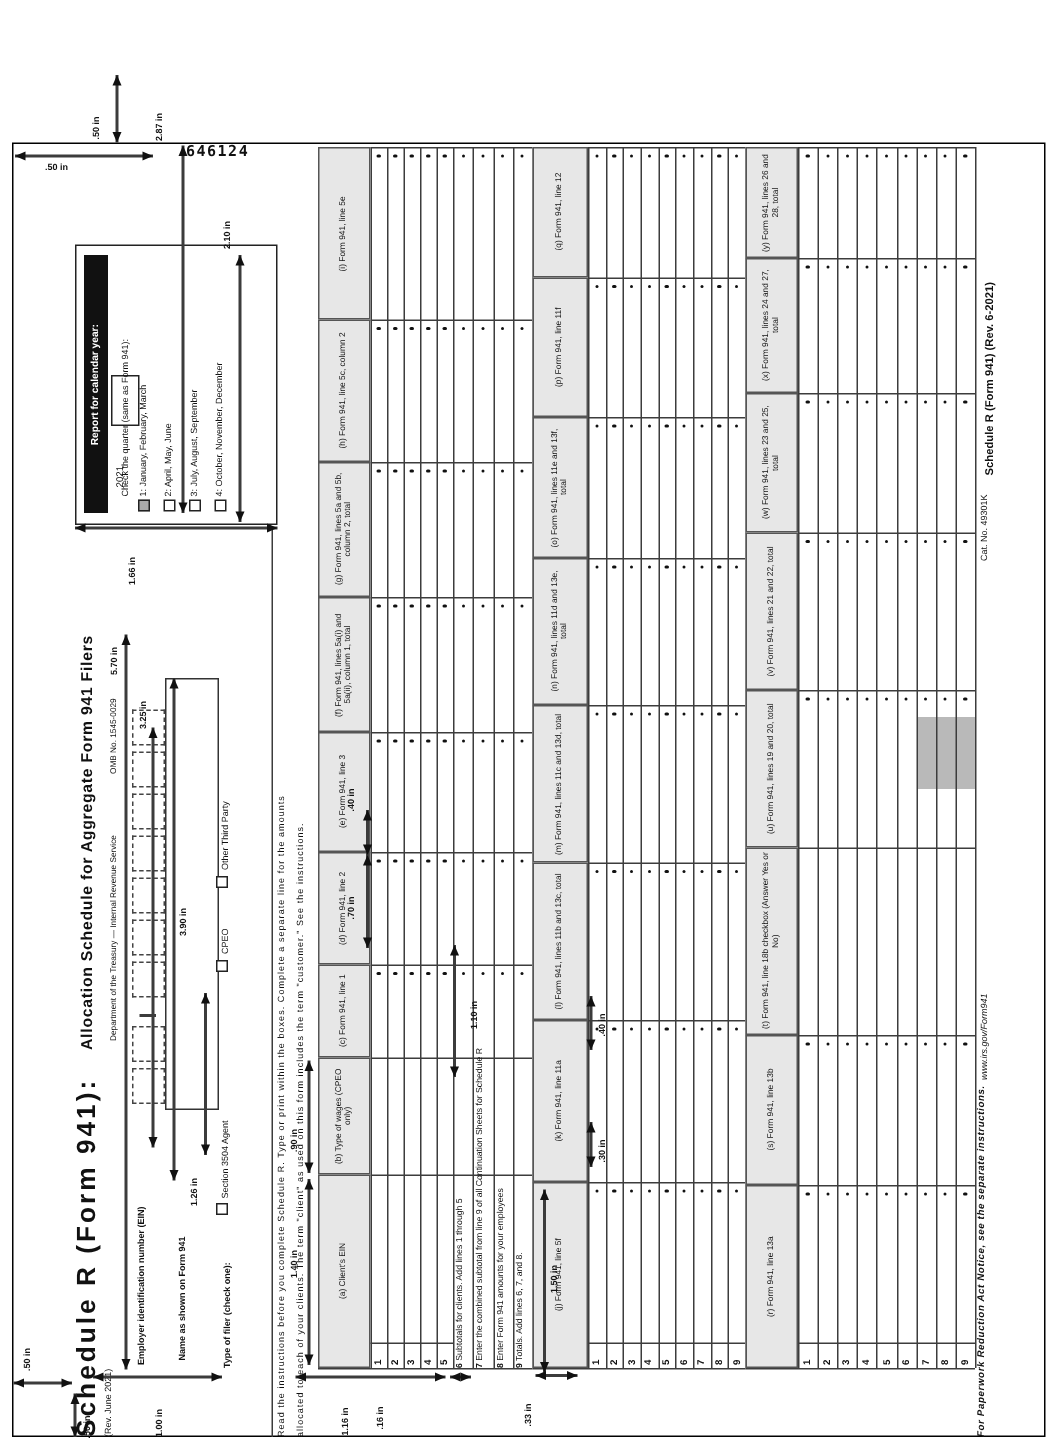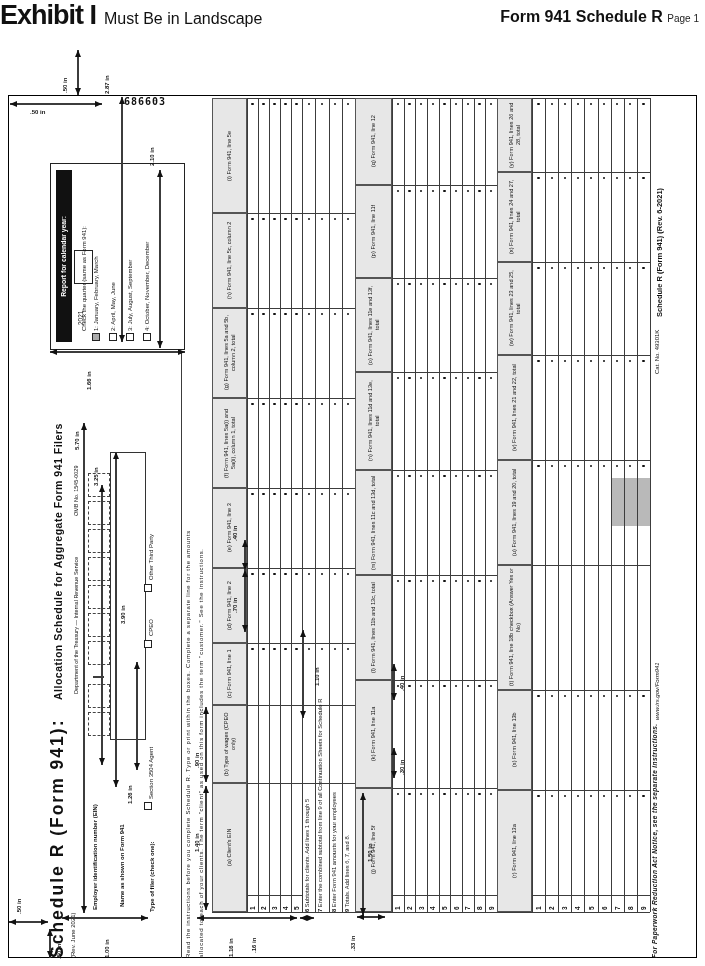--- a/index.html
+++ b/index.html
@@ -29,31 +29,24 @@
   #year-box{position:absolute;left:74px;top:250px;width:17px;height:32px;border:1px solid #222;background:#fff}
   #name-box{position:absolute;left:110px;top:452px;width:34px;height:286px;border:1px solid #333;background:#fff}
   #corner-num{position:absolute;left:124px;top:96px;font-family:"DejaVu Sans Mono",monospace;font-weight:700;font-size:10px;letter-spacing:1px}
   #gray-cell{position:absolute;left:612px;top:478px;width:38px;height:48px;background:#b9b9b9}
 </style>
 </head>
 <body>
 
 <div id="stage">
 
-  <div id="hdr">
-    <span id="exhibit-title">Exhibit I</span><span id="exhibit-note">Must Be in Landscape</span>
-    <span id="hdr-right">
-      <span>Form 941 Schedule R</span>
-      <span id="page-num">Page 1</span>
-    </span>
-  </div>
 
   <div id="sheet"></div>
 
-  <div id="corner-num">686603</div>
+  <div id="corner-num">646124</div>
 
   <div id="report-box"></div>
   <div id="report-bar">
     <div class="vs">Report for calendar year:</div>
   </div>
   <div id="year-box"></div>
   <div class="v" style="left:77px;top:285px;height:40px;font-size:6.5px">2021</div>
   <div class="v" style="left:81px;top:205px;height:126px">Check the quarter (same as Form 941):</div>
   <div class="v" style="left:93px;top:235px;height:96px">1: January, February, March</div>
   <div class="cb" style="left:92px;top:333px;background:#ababab"></div>

